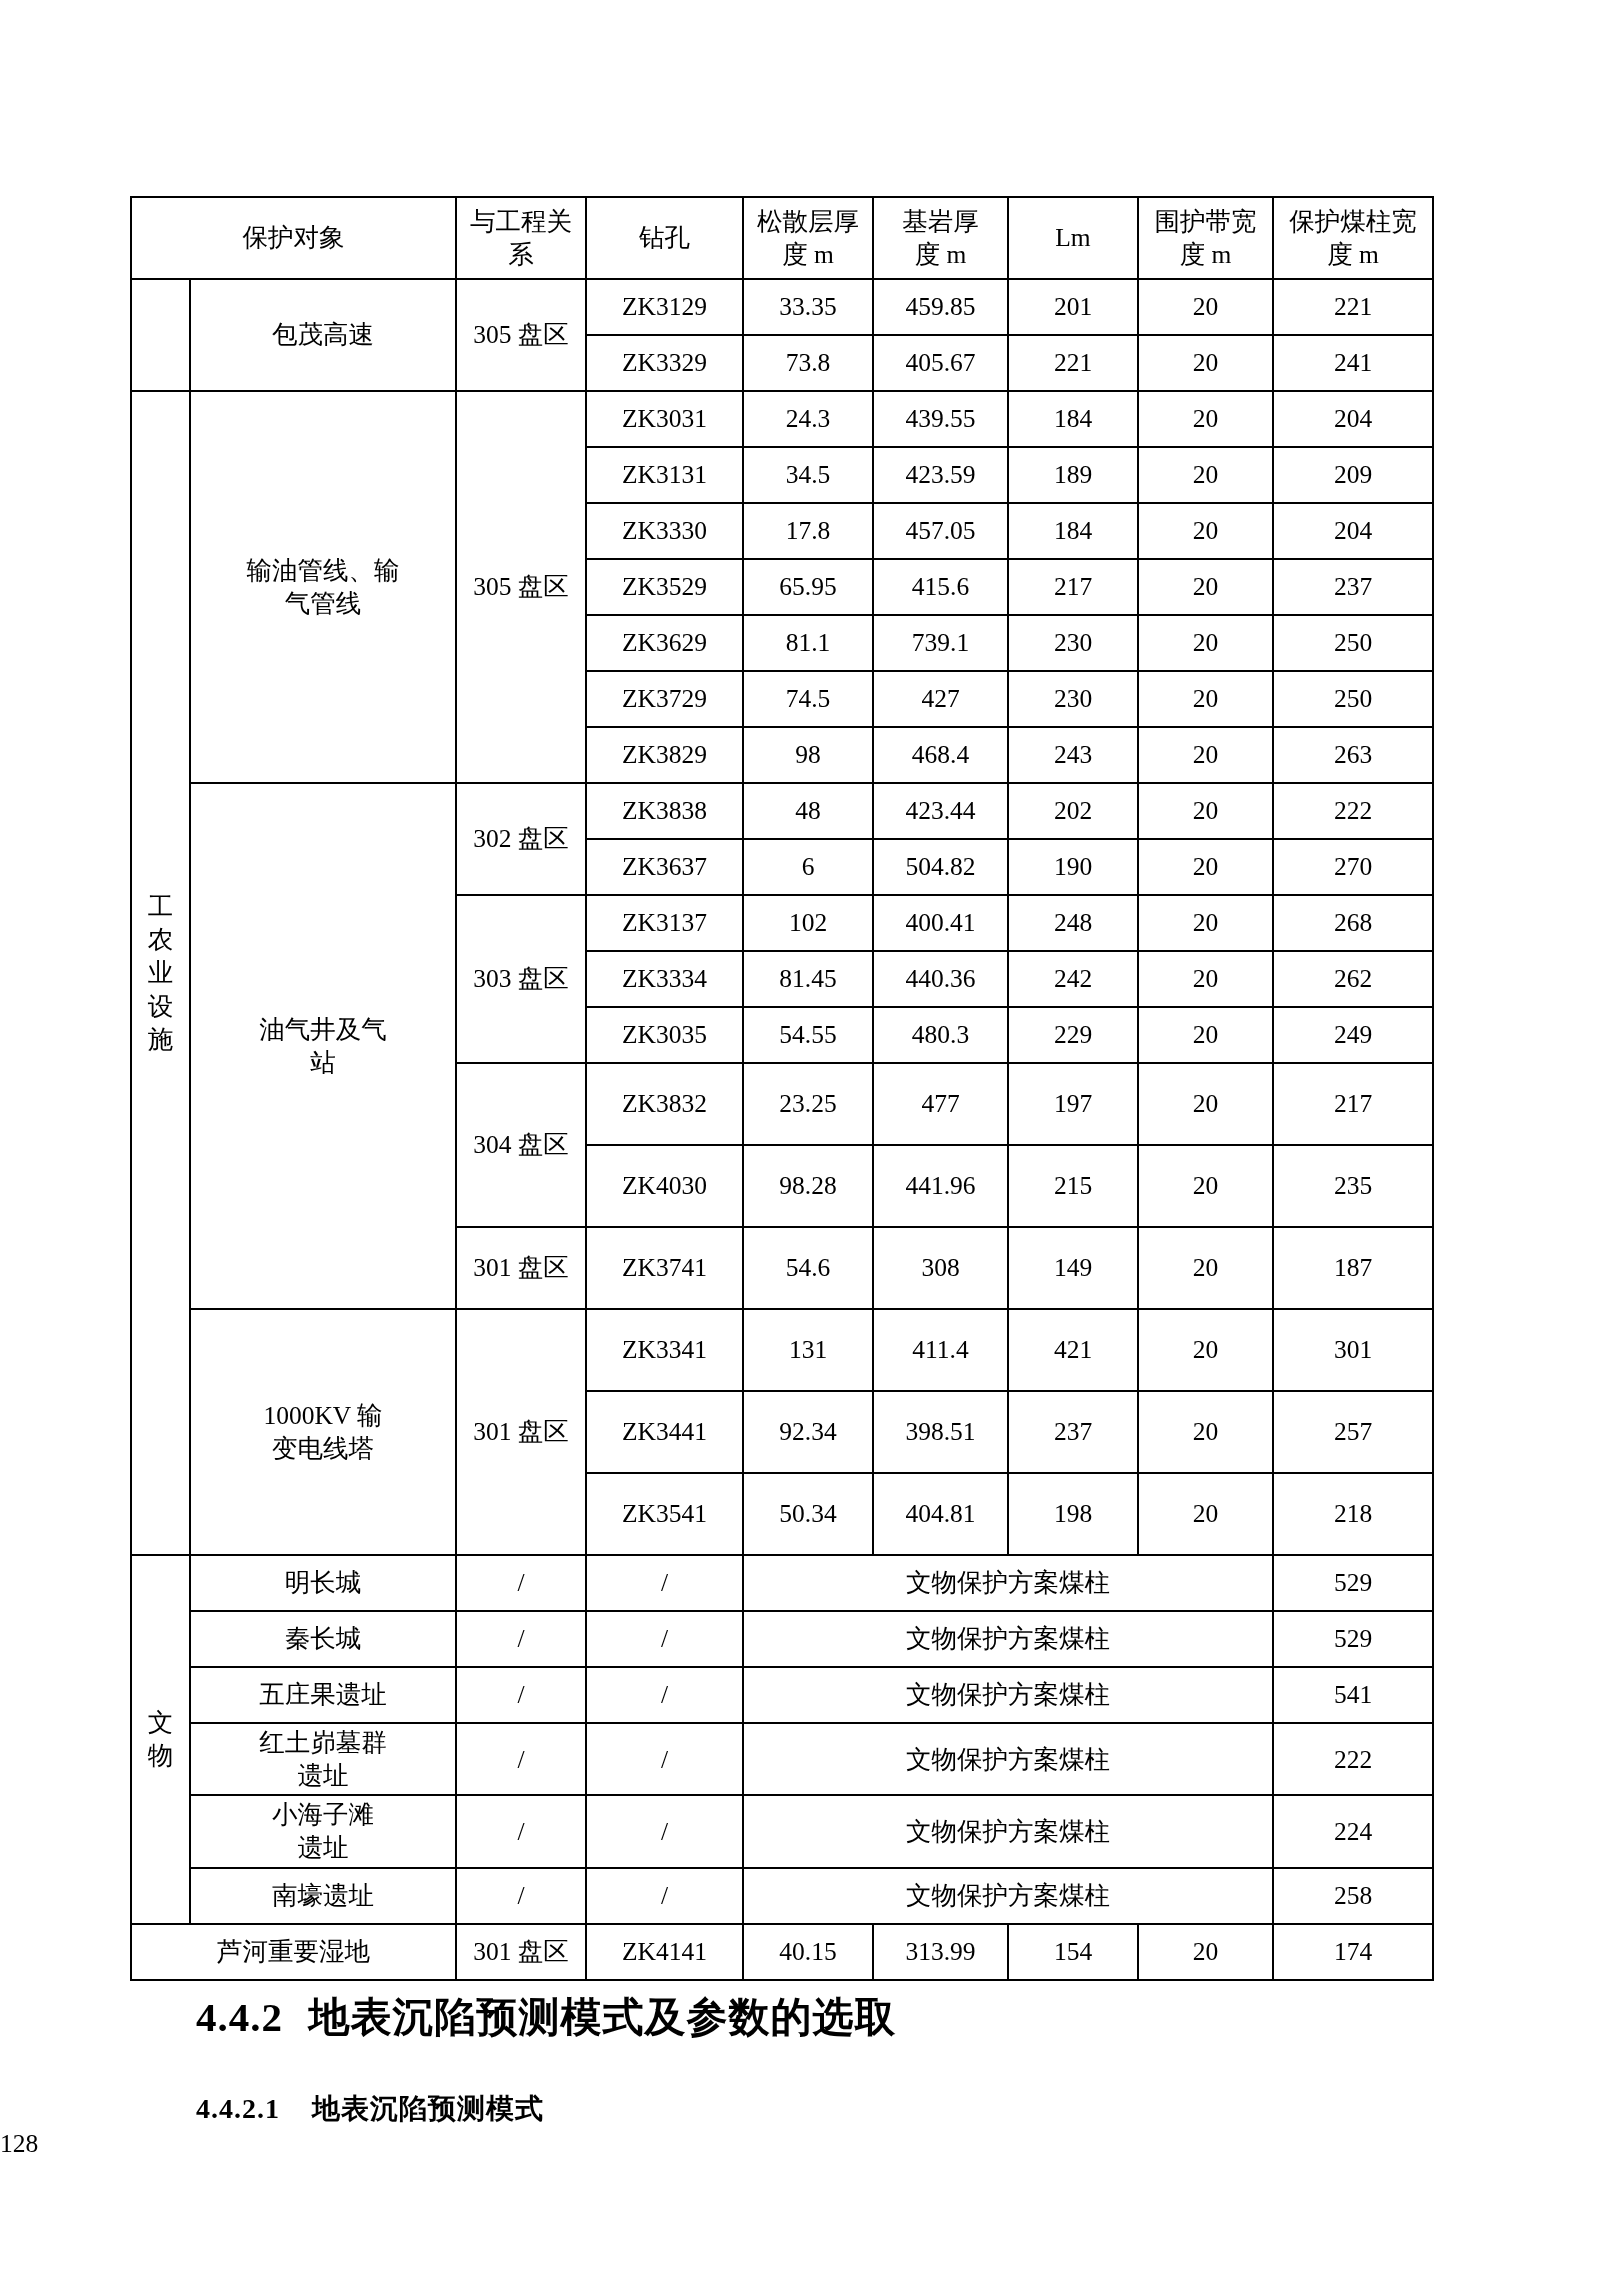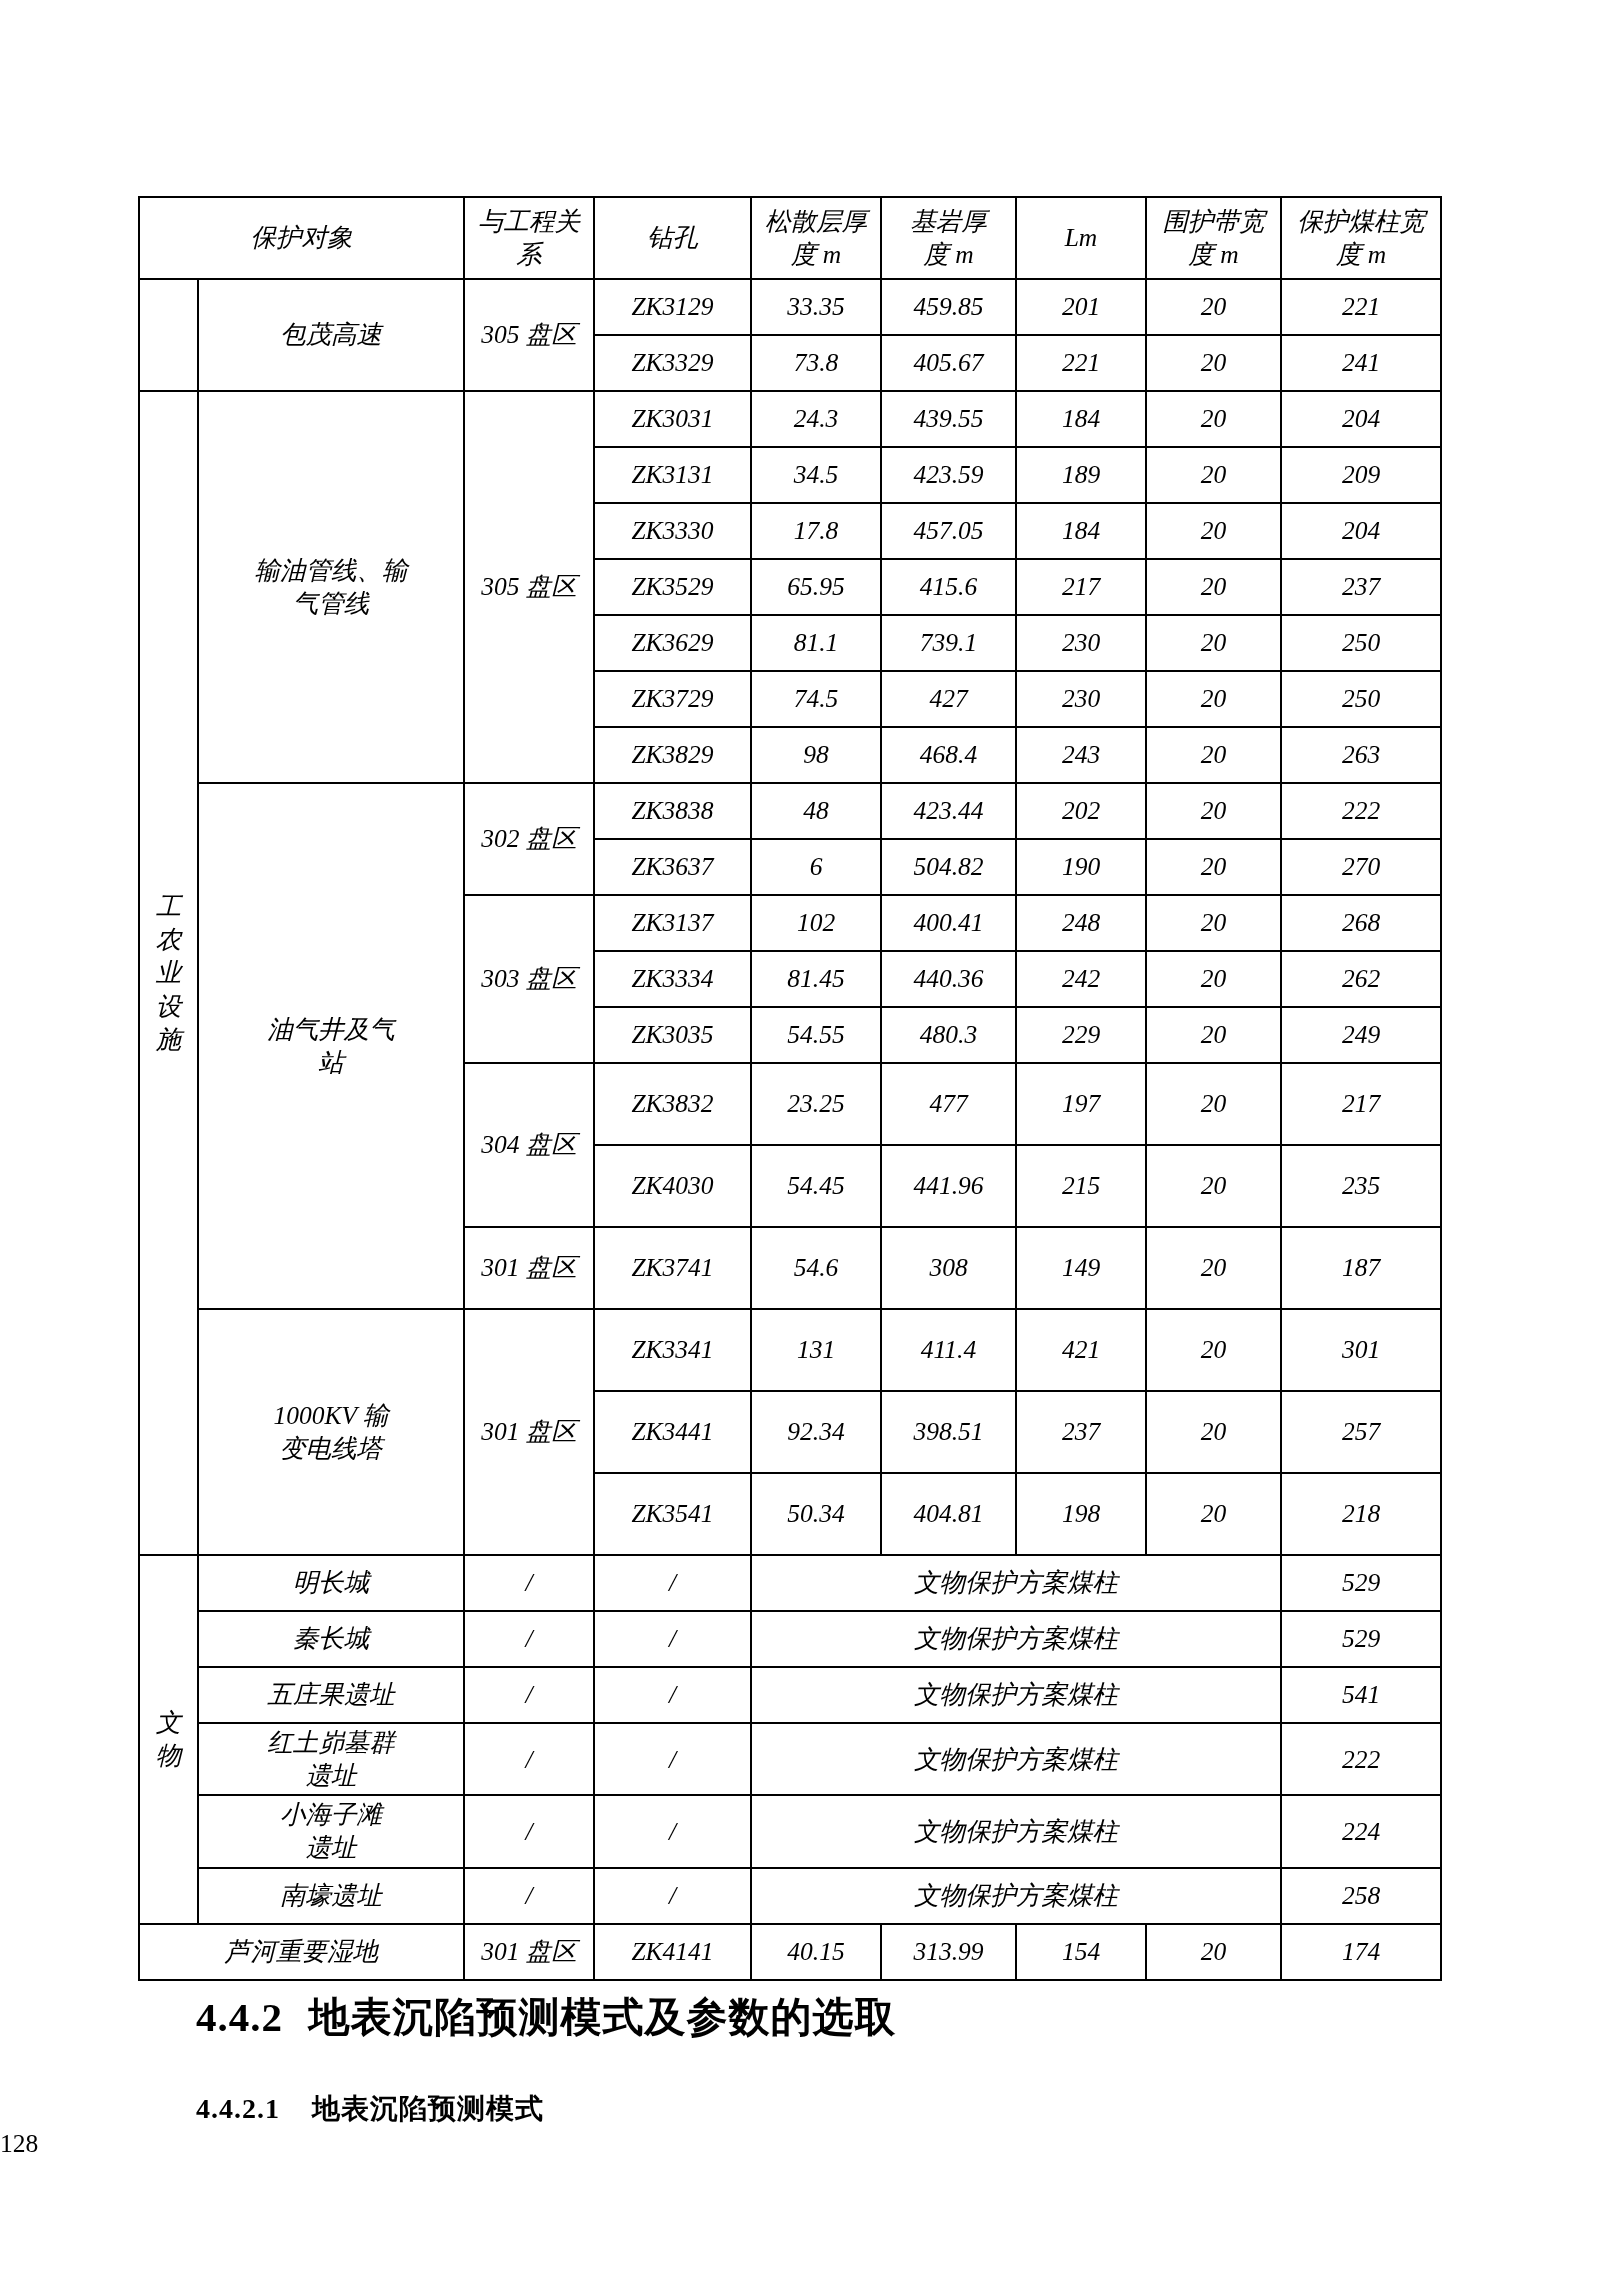--- a/index.html
+++ b/index.html
@@ -6,26 +6,25 @@
   .doc {
     position:relative;
     width:1621px; height:2293px;
     margin:0 auto;
     background:#ffffff;
     color:#000;
     font-family:"Liberation Serif","DejaVu Serif",serif;
     overflow:hidden;
   }
   table.ptable {
-    position:absolute; left:138px; top:196px;
+    position:absolute; left:130px; top:196px;
     width:1304px;
     border-collapse:collapse;
     table-layout:fixed;
     border:2.9px solid #000;
-    font-style:italic;
   }
   .ptable th, .ptable td {
     border:2px solid #000;
     text-align:center;
     vertical-align:middle;
     font-size:25.5px;
     font-weight:normal;
     line-height:1.3;
     white-space:pre-line;
     padding:2px 3.9px;
@@ -216,21 +215,21 @@
           <td rowspan="2">304 盘区</td>
           <td>ZK3832</td>
           <td>23.25</td>
           <td>477</td>
           <td>197</td>
           <td>20</td>
           <td>217</td>
         </tr>
         <tr class="tall">
           <td>ZK4030</td>
-          <td>54.45</td>
+          <td>98.28</td>
           <td>441.96</td>
           <td>215</td>
           <td>20</td>
           <td>235</td>
         </tr>
         <tr class="tall">
           <td>301 盘区</td>
           <td>ZK3741</td>
           <td>54.6</td>
           <td>308</td>

